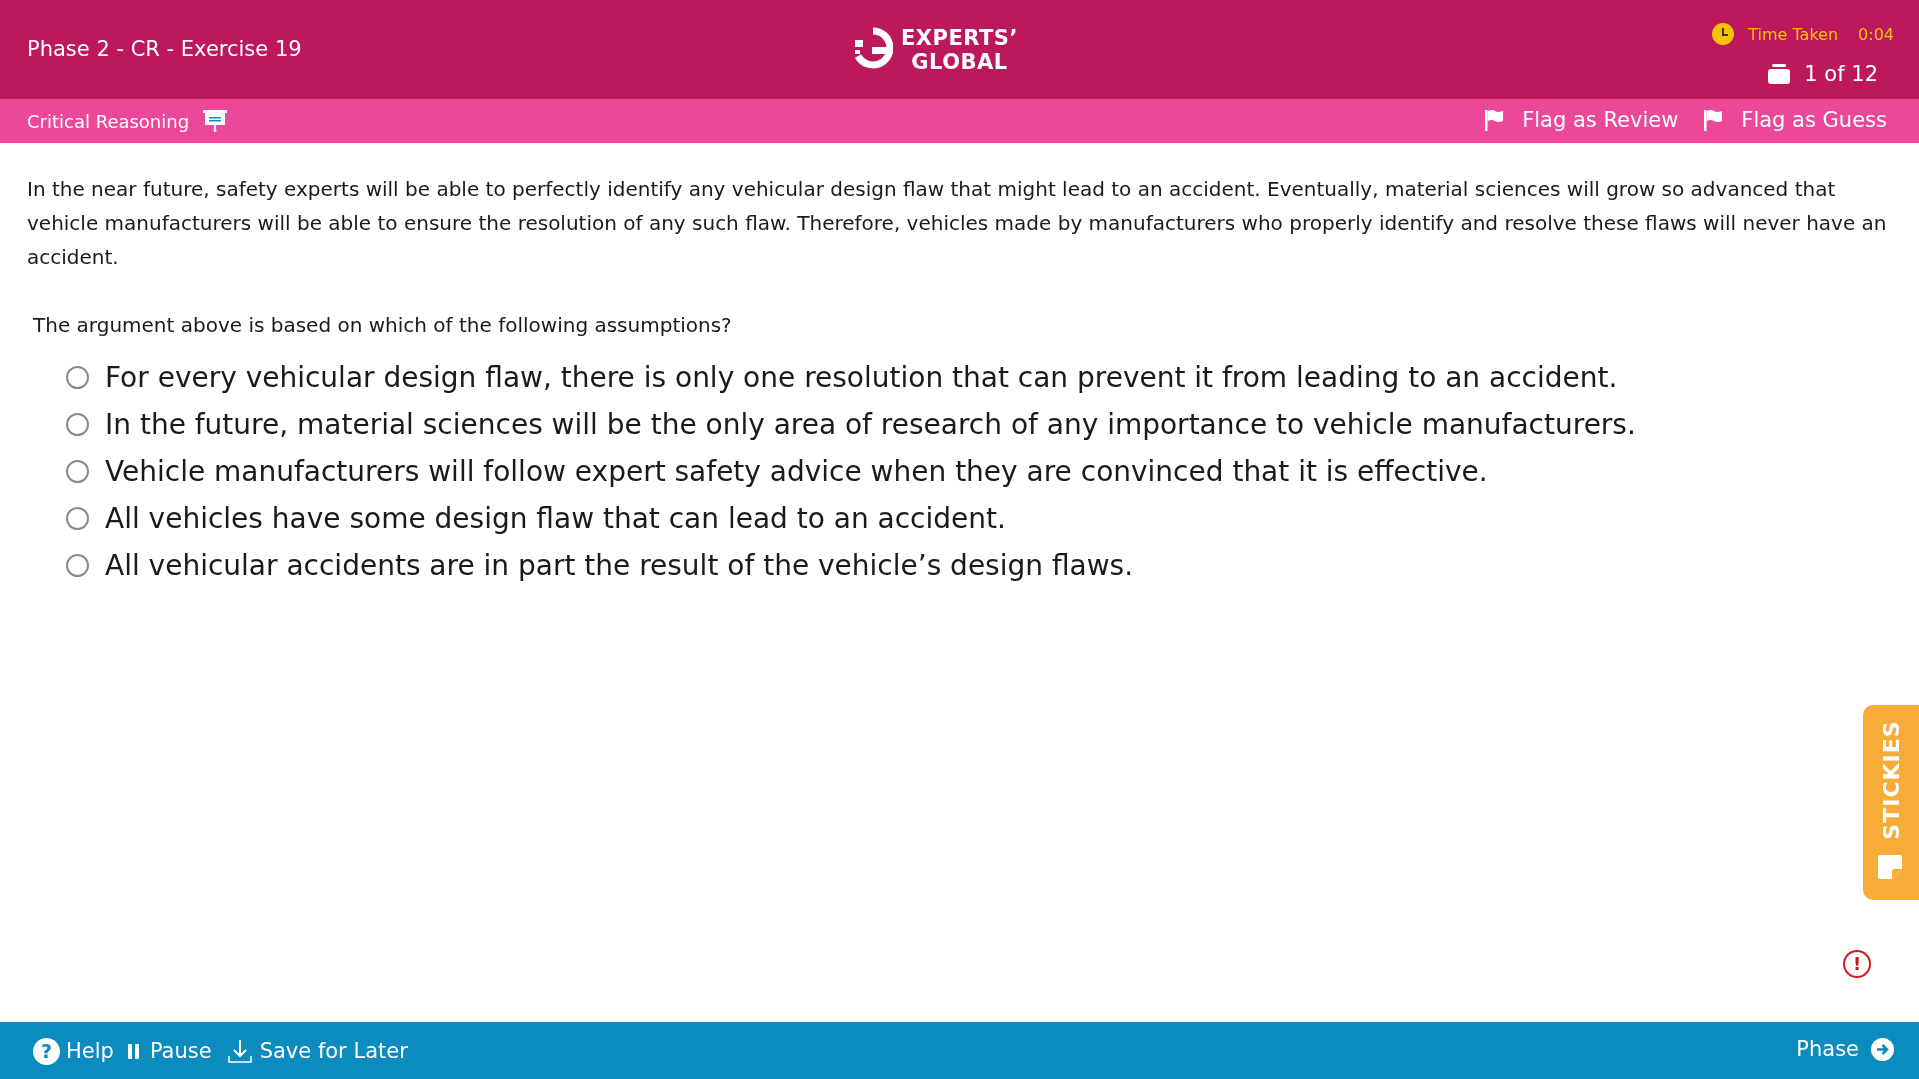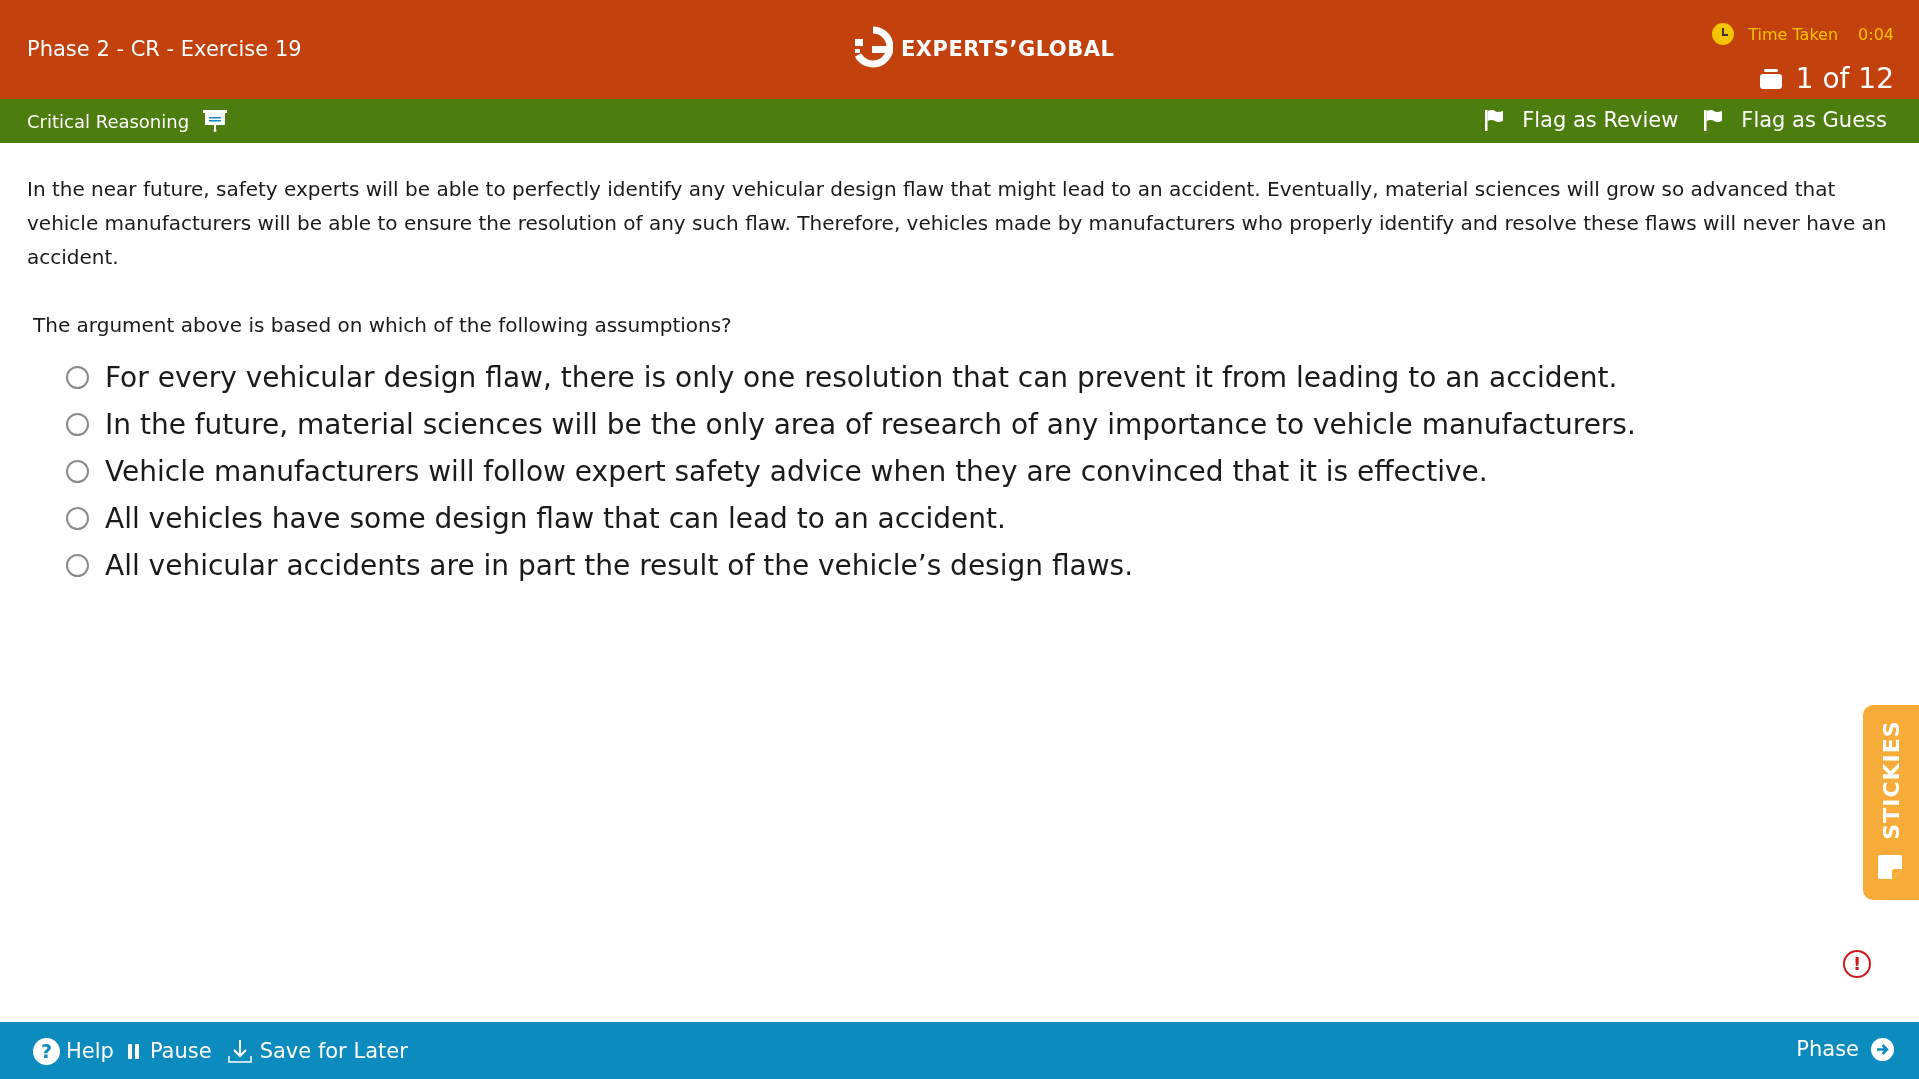--- a/index.html
+++ b/index.html
@@ -1,33 +1,33 @@
 <!DOCTYPE html>
 <html><head>
 <meta charset="utf-8">
 <style>
   * { box-sizing: border-box; margin: 0; padding: 0; }
   html, body { width: 1919px; height: 1079px; overflow: hidden; background: #ffffff; }
   body { font-family: "DejaVu Sans", "Liberation Sans", sans-serif; color: #1a1a1a; position: relative; }
 
-  .topbar { position: absolute; left: 0; top: 0; width: 1919px; height: 99px; background: #c2410c; color: #fff; }
+  .topbar { position: absolute; left: 0; top: 0; width: 1919px; height: 99px; background: #be185d; color: #fff; }
   .topbar .title { position: absolute; left: 27px; top: 37px; font-size: 21px; color: #fff; }
   .logo { position: absolute; left: 853px; top: 26px; display: flex; align-items: center; }
   .logo svg { width: 40px; height: 46px; margin-right: 8px; }
-  .logo .words { display: flex; flex-direction: row; line-height: 24px; font-family: "DejaVu Sans", sans-serif; font-weight: bold; font-size: 21px; letter-spacing: 0.5px; color: #fff; text-align: center; }
+  .logo .words { display: flex; flex-direction: column; line-height: 24px; font-family: "DejaVu Sans", sans-serif; font-weight: bold; font-size: 21px; letter-spacing: 0.5px; color: #fff; text-align: center; }
   .timer { position: absolute; right: 25px; top: 23px; display: flex; align-items: center; color: #f5c400; font-size: 16px; justify-content: center; }
   .timer .clock { width: 22px; height: 22px; border-radius: 50%; background: #f5c400; position: relative; margin-right: 14px; }
   .timer .clock:before { content: ""; position: absolute; left: 10px; top: 5px; width: 2px; height: 7px; background: #3b3737; }
   .timer .clock:after { content: ""; position: absolute; left: 10px; top: 11px; width: 6px; height: 2px; background: #3b3737; }
   .timer .tval { margin-left: 20px; }
-  .counter { position: absolute; right: 25px; top: 62px; display: flex; align-items: center; color: #fff; font-size: 28px; }
+  .counter { position: absolute; right: 41px; top: 62px; display: flex; align-items: center; color: #fff; font-size: 21px; }
   .counter .stack { width: 22px; height: 20px; margin-right: 14px; position: relative; }
   .counter .stack i { position: absolute; left: 0; right: 0; background: #fff; border-radius: 3px; }
 
-  .subbar { position: absolute; left: 0; top: 99px; width: 1919px; height: 44px; background: #4d7c0f; color: #fff; }
+  .subbar { position: absolute; left: 0; top: 99px; width: 1919px; height: 44px; background: #ec4899; color: #fff; }
   .subbar .section { position: absolute; left: 27px; top: 11px; font-size: 18px; display: flex; align-items: center; }
   .subbar .section .board { width: 24px; height: 22px; margin-left: 14px; position: relative; }
   .flags { position: absolute; right: 32px; top: 9px; display: flex; font-size: 21px; }
   .flag { display: flex; align-items: center; margin-left: 26px; cursor: pointer; gap: 12px; }
   .flag svg { width: 18px; height: 22px; margin-right: 7px; }
 
   .content { position: absolute; left: 27px; top: 172px; width: 1860px; }
   .passage { font-size: 20px; line-height: 34px; color: #1a1a1a; }
   .stem { font-size: 20px; margin-top: 34px; line-height: 34px; margin-left: 6px; }
   .options { margin-top: 12px; list-style: none; }

